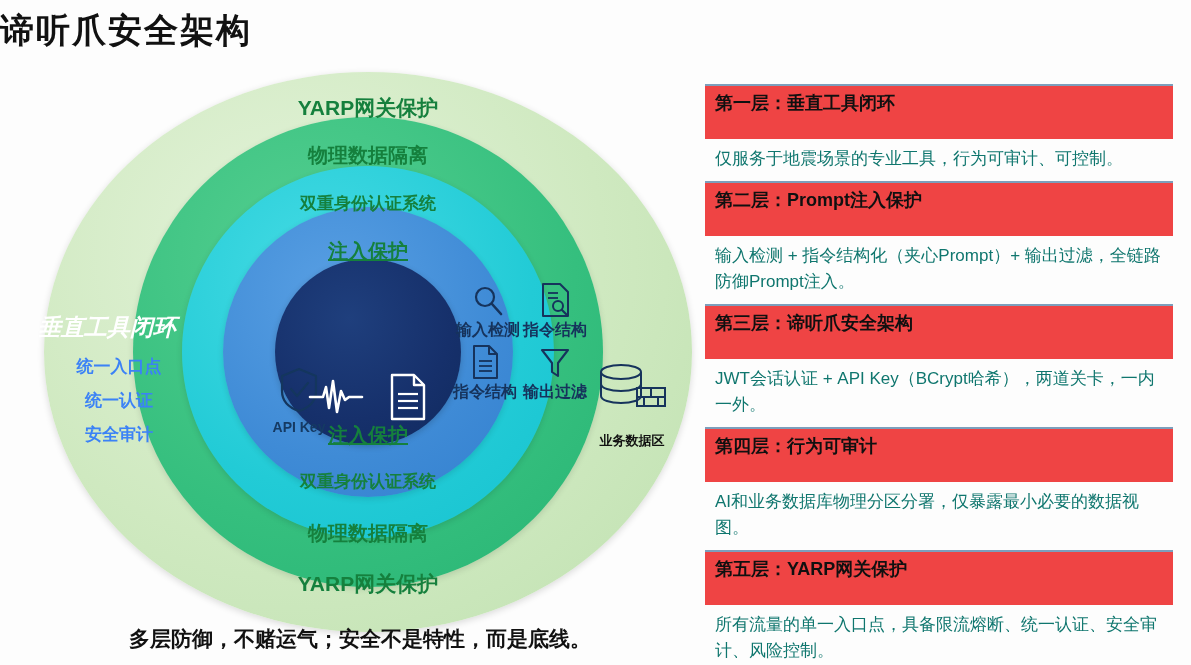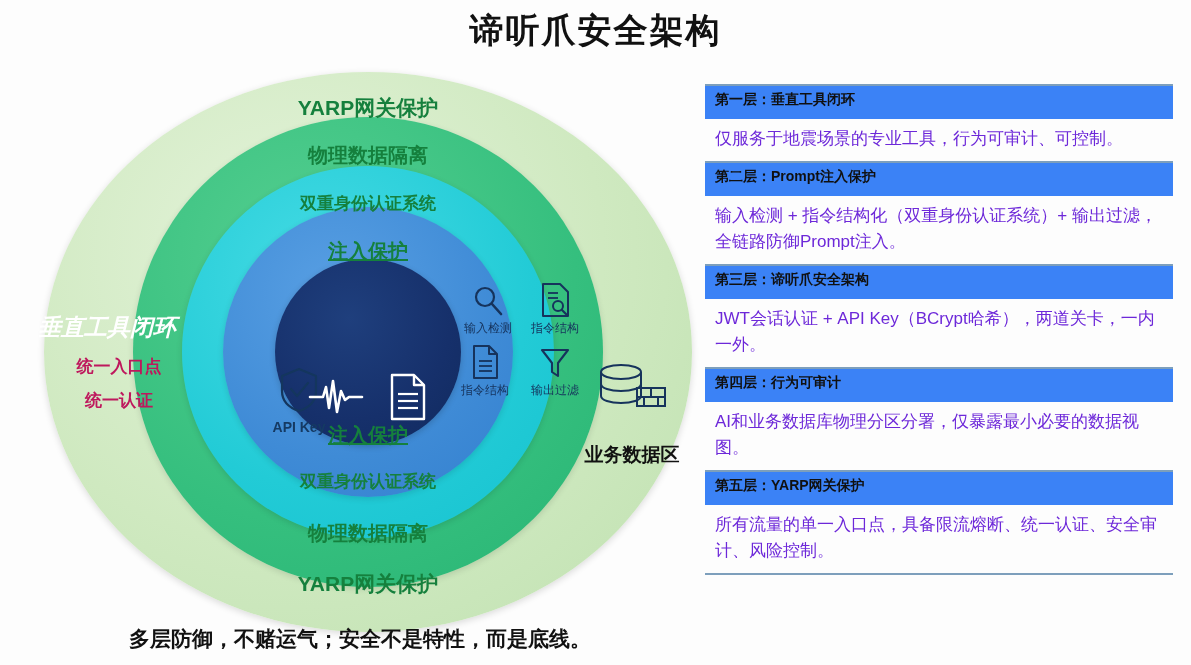--- a/index.html
+++ b/index.html
@@ -6,21 +6,20 @@
   body{
     width:1191px;height:665px;
     background:#fdfdfd;
     font-family:"Liberation Sans","DejaVu Sans",sans-serif;
     overflow:hidden;
     position:relative;
   }
   
   #page-title{
     position:absolute;top:8px;left:0;width:1191px;
-    text-align:center;
     font-size:34px;font-weight:bold;color:#111;
     letter-spacing:2px;
   }
   
   #diagram{
     position:absolute;left:38px;top:72px;width:660px;height:560px;
   }
   .ring{
     position:absolute;border-radius:50%;
     left:50%;top:50%;transform:translate(-50%,-50%);
@@ -72,62 +71,62 @@
     top:240px;font-size:23px;font-weight:bold;color:#ffffff;
     white-space:nowrap;z-index:6;font-style:italic;
   }
   #core-icons{
     position:absolute;left:50%;top:300px;transform:translateX(-50%);
     display:flex;gap:24px;align-items:center;z-index:6;
   }
   
   #left-notes{
     position:absolute;left:6px;top:278px;width:150px;
-    text-align:center;font-size:17px;font-weight:bold;color:#be185d;
+    text-align:center;font-size:17px;font-weight:bold;color:#3b82f6;
     line-height:34px;
   }
   #right-db{
     position:absolute;right:0px;top:290px;width:132px;
     text-align:center;color:#111;
   }
-  #right-db .db-label{font-size:19px;font-weight:bold;margin-top:18px;}
+  #right-db .db-label{font-size:13px;font-weight:bold;margin-top:8px;}
   .shield-item{
     position:absolute;text-align:center;color:#153a63;
   }
   .shield-item .sh-label{font-size:14px;font-weight:bold;margin-top:1px;}
   #shield-jwt{left:166px;top:296px;width:62px;}
   #shield-api{left:224px;top:294px;width:74px;}
   .mini-icon{
     position:absolute;text-align:center;color:#16335c;
   }
-  .mini-icon .mi-label{font-size:12px;font-weight:normal;margin-top:-2px;white-space:nowrap;}
+  .mini-icon .mi-label{font-size:16px;font-weight:bold;margin-top:-2px;white-space:nowrap;}
   #mi-input  {left:414px;top:212px;width:72px;}
   #mi-struct1{left:480px;top:210px;width:74px;}
   #mi-struct2{left:410px;top:272px;width:74px;}
   #mi-filter {left:480px;top:274px;width:74px;}
   
   #caption{
     position:absolute;left:30px;top:625px;width:660px;
     text-align:center;font-size:21px;font-weight:bold;color:#111;
     white-space:nowrap;
   }
   
   #panel{
     position:absolute;left:705px;top:84px;width:468px;
   }
   .layer-head{
-    background:#3b82f6;
+    background:#ef4444;
     border-top:2px solid #7d9fbc;
-    padding:5px 10px 10px 10px;
-    font-size:14px;font-weight:bold;color:#101010;
+    padding:5px 10px 24px 10px;
+    font-size:18px;font-weight:bold;color:#101010;
     white-space:nowrap;
   }
   .layer-body{
     padding:7px 10px 9px 10px;
-    font-size:17px;color:#6d28d9;line-height:26px;
+    font-size:17px;color:#0f766e;line-height:26px;
   }
   #panel-bottom-rule{
     border-top:2px solid #7d9fbc;width:468px;
   }
 </style>
 </head>
 <body>
 
 <div id="page-title">谛听爪安全架构</div>
 
@@ -164,20 +163,21 @@
         <line x1="10" y1="22" x2="30" y2="22" stroke="#ffffff" stroke-width="2.2"></line>
         <line x1="10" y1="29" x2="30" y2="29" stroke="#ffffff" stroke-width="2.2"></line>
         <line x1="10" y1="36" x2="30" y2="36" stroke="#ffffff" stroke-width="2.2"></line>
       </svg>
     </span>
   </div>
 
   <div id="left-notes">
     <div>统一入口点</div>
     <div>统一认证</div>
+    <div>安全审计</div>
   </div>
 
 
   <div class="shield-item" id="shield-api">
     <span>
       <svg width="42" height="48" viewBox="0 0 42 48">
         <path d="M21 3 L38 10 V25 C38 36 30 42 21 45 C12 42 4 36 4 25 V10 Z" fill="none" stroke="#14365e" stroke-width="2.2" stroke-linejoin="round"></path>
         <path d="M13 23 L19 30 L30 17" fill="none" stroke="#14365e" stroke-width="2.2" stroke-linecap="round" stroke-linejoin="round"></path>
       </svg>
     </span>
@@ -248,21 +248,21 @@
 </div>
 
 <div id="caption">多层防御，不赌运气；安全不是特性，而是底线。</div>
 
 <div id="panel">
 
   <div class="layer-head">第一层：垂直工具闭环</div>
   <div class="layer-body">仅服务于地震场景的专业工具，行为可审计、可控制。</div>
 
   <div class="layer-head">第二层：Prompt注入保护</div>
-  <div class="layer-body">输入检测 + 指令结构化（双重身份认证系统）+ 输出过滤，全链路防御Prompt注入。</div>
+  <div class="layer-body">输入检测 + 指令结构化（夹心Prompt）+ 输出过滤，全链路防御Prompt注入。</div>
 
   <div class="layer-head">第三层：谛听爪安全架构</div>
   <div class="layer-body">JWT会话认证 + API Key（BCrypt哈希），两道关卡，一内一外。</div>
 
   <div class="layer-head">第四层：行为可审计</div>
   <div class="layer-body">AI和业务数据库物理分区分署，仅暴露最小必要的数据视图。</div>
 
   <div class="layer-head">第五层：YARP网关保护</div>
   <div class="layer-body">所有流量的单一入口点，具备限流熔断、统一认证、安全审计、风险控制。</div>
 

